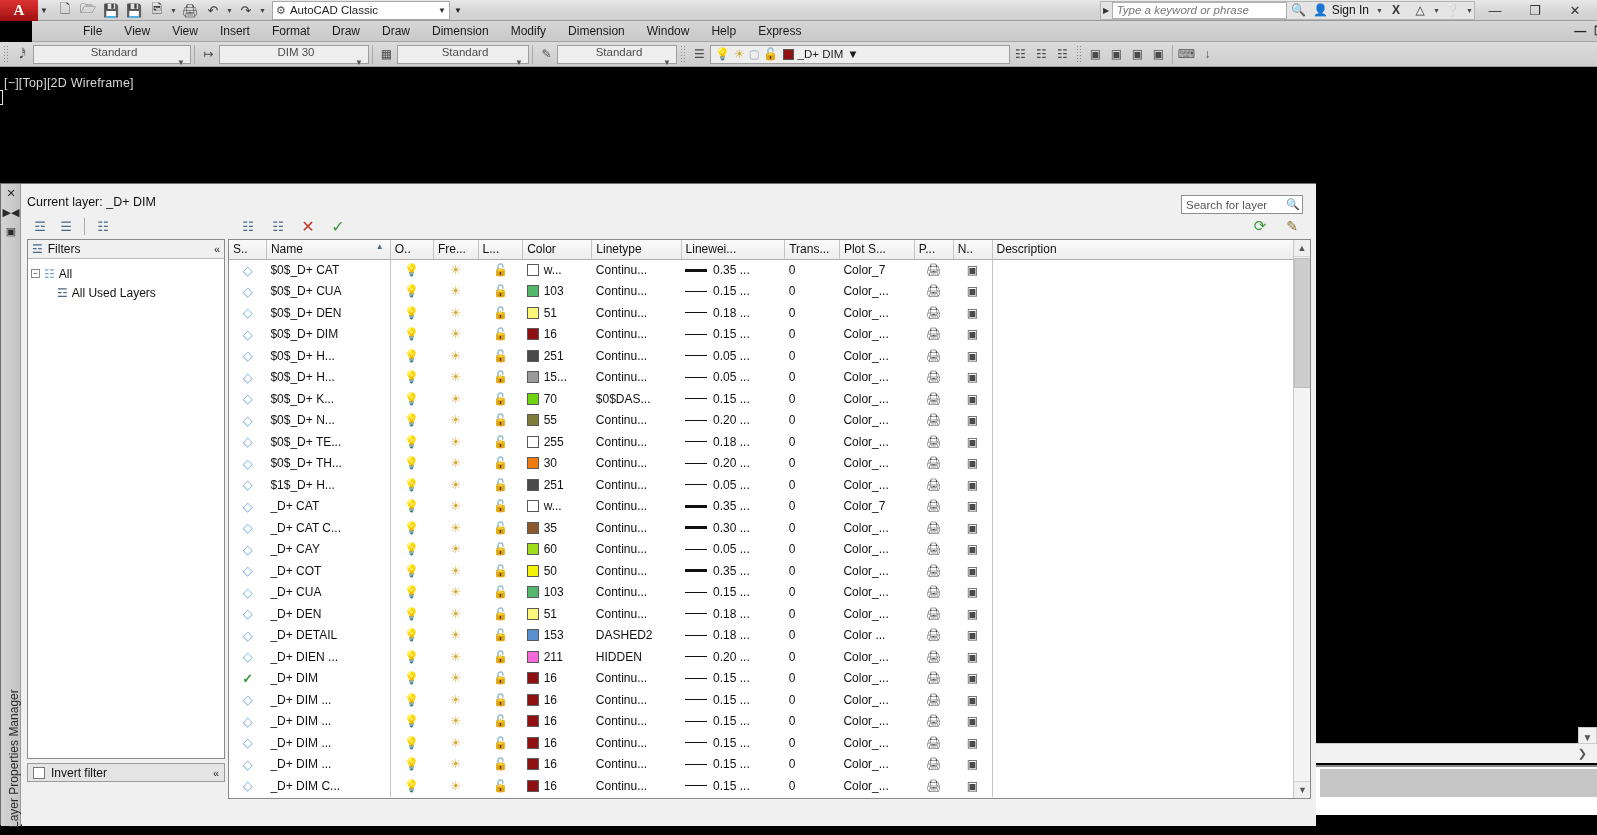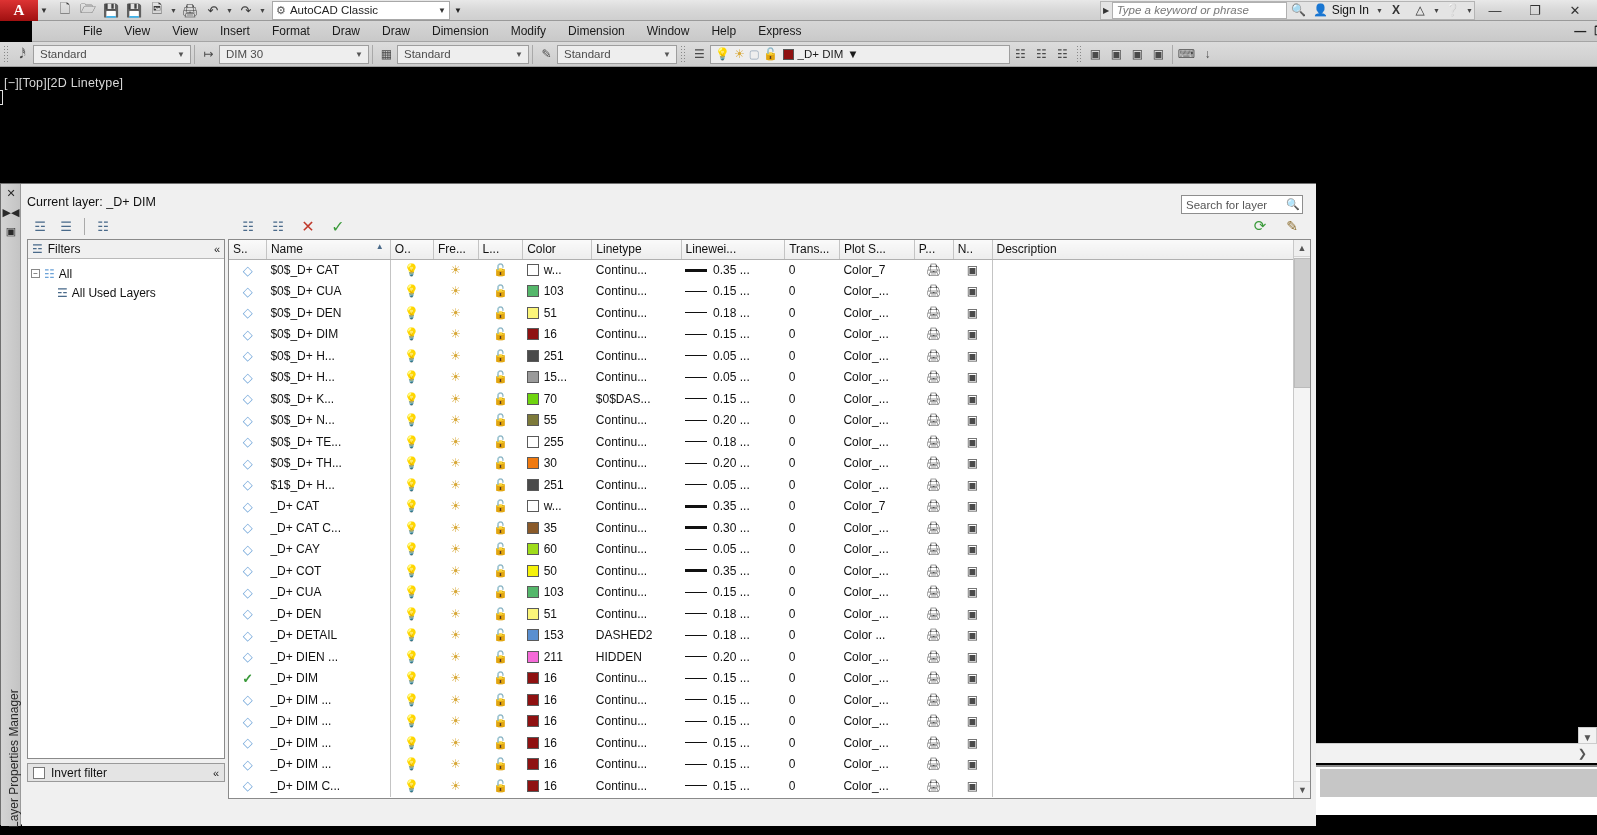--- a/index.html
+++ b/index.html
@@ -89,21 +89,21 @@
     background-image: radial-gradient(circle, #888 0.8px, transparent 1px);
     background-size: 3px 3px;
   }
   .ticon {
     width: 21px; height: 21px; display: flex; align-items: center; justify-content: center;
     font-size: 12px; color: #4a4a4a;
   }
   .combo {
     height: 19px; border: 1px solid #9e9e9e; background: #eee;
     display: flex; align-items: center; padding: 0 2px 0 6px;
-    font-size: 11.5px; color: #4c4c4c;
+    font-size: 11.5px; color: #4c4c4c; flex-direction: column;
   }
   .combo .cdd { margin-left: auto; font-size: 8px; color: #555; padding: 0 3px; }
   .tsep { width: 1px; height: 19px; background: #a9a9a9; margin: 0 3px; }
   .layercombo {
     height: 19px; border: 1px solid #9e9e9e; background: #eee;
     display: flex; align-items: center; gap: 4px; padding: 0 2px 0 4px;
     font-size: 11.5px; color: #1a1a1a;
   }
   .swatch-sm { width: 11px; height: 11px; border: 1px solid #555; }
 
@@ -423,21 +423,21 @@
     <div class="ticon">▣</div>
     <div class="ticon">▣</div>
     <div class="ticon">▣</div>
     <div class="tsep"></div>
     <div class="ticon">⌨</div>
     <div class="ticon">↓</div>
   </div>
 
   <div class="canvas">
     <div class="vplabel">
-      <span>[−][Top][2D Linetype]</span>
+      <span>[−][Top][2D Wireframe]</span>
       <span class="cursor-box"></span>
     </div>
 
     <div class="viewcube">
       <div class="vc-ring"></div>
       <div class="vc-n">N</div>
       <div class="vc-s">S</div>
       <div class="vc-w">W</div>
       <div class="vc-e">E</div>
       <div class="vc-face">

